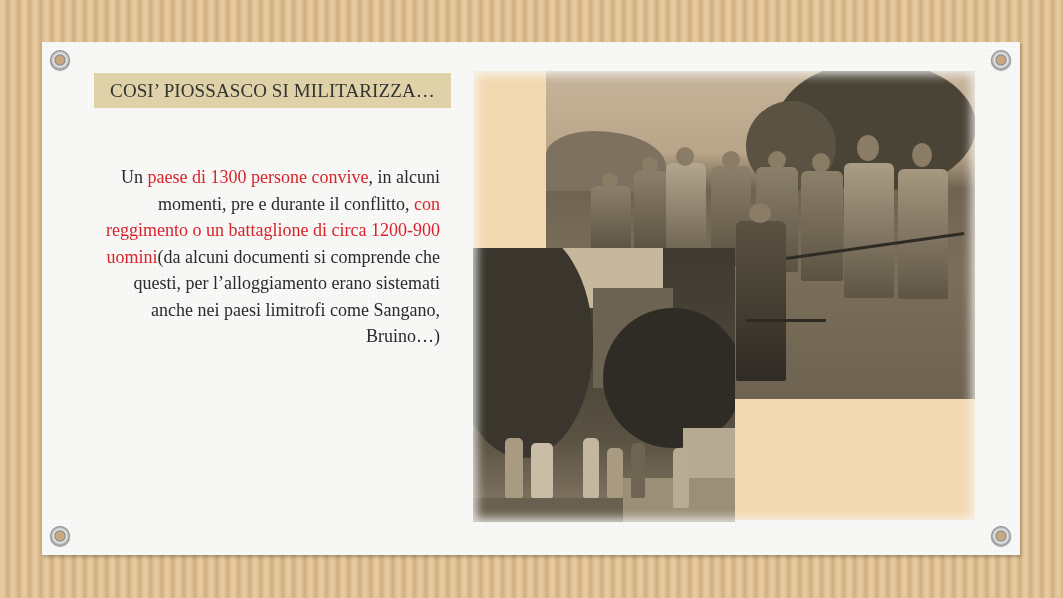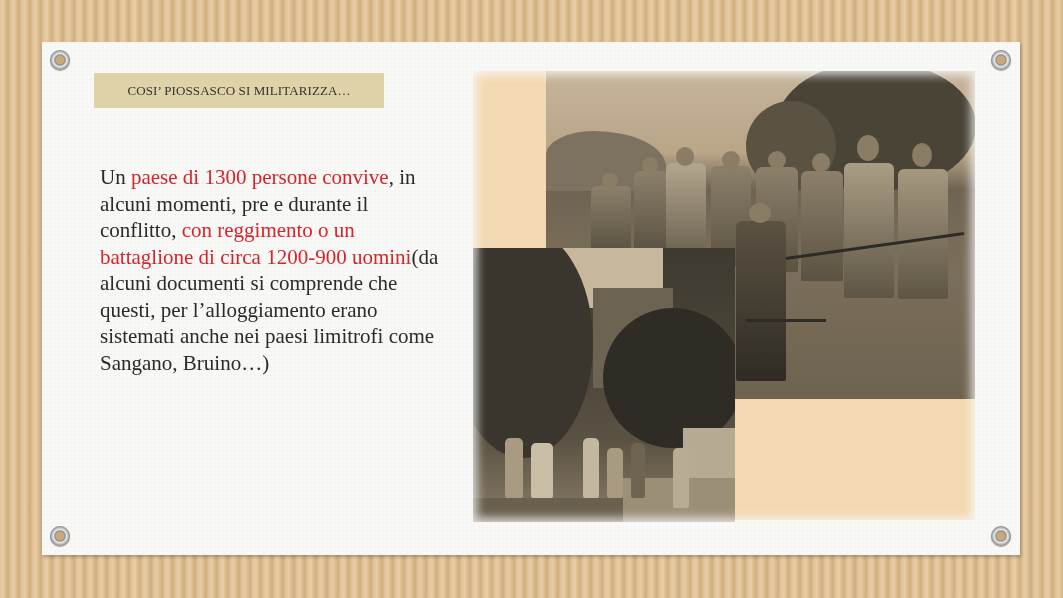--- a/index.html
+++ b/index.html
@@ -16,28 +16,28 @@
     background-image: radial-gradient(circle at 30% 30%, rgba(0,0,0,0.015) 1px, transparent 1px);
     background-size: 4px 4px;
     box-shadow: 1px 2px 3px rgba(0,0,0,0.25);
   }
   .grommet {
     position:absolute; width:20px; height:20px; border-radius:50%;
     background: radial-gradient(circle at 50% 50%, #c9a87f 0 4px, #8c8c8c 5px, #e8e8e8 6.5px, #b5b5b5 8.5px, #7a7a7a 10px);
     box-shadow: 0 1px 1px rgba(0,0,0,0.35);
   }
   .title-box {
-    position:absolute; left:52px; top:31px; width:290px; height:35px;
+    position:absolute; left:52px; top:31px; width:357px; height:35px;
     background:#e0d2a8;
     display:flex; align-items:center; justify-content:center;
-    font-size:13px; color:#333; letter-spacing:0.1px;
+    font-size:19px; color:#333; letter-spacing:0.1px;
   }
   .body-text {
     position:absolute; left:58px; top:122px; width:340px;
-    text-align:left; font-size:21px; line-height:26.5px; color:#2a2a2a;
+    text-align:right; font-size:18px; line-height:26.5px; color:#2a2a2a;
   }
   .red { color:#d9232a; }
   .frame {
     position:absolute; left:431px; top:29px; width:502px; height:451px;
     filter: blur(0.4px);
   }
   .beige { position:absolute; background:#f3d9b2; }
   .photo { position:absolute; overflow:hidden; }
   .photo1 {
     left:73px; top:0; width:429px; height:328px;

